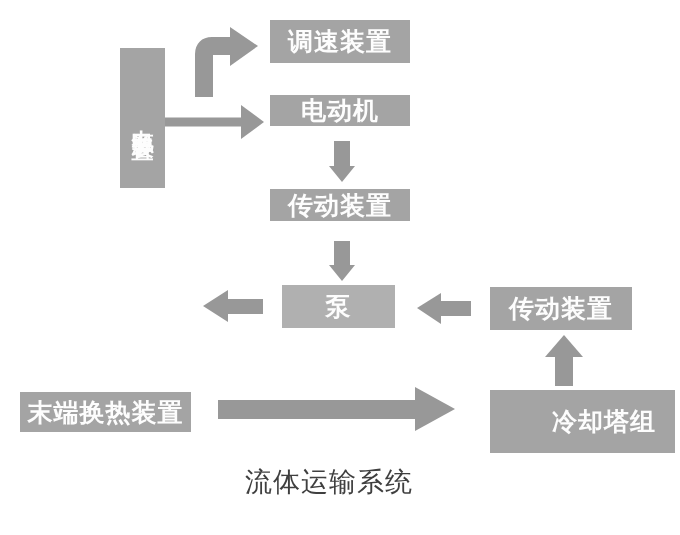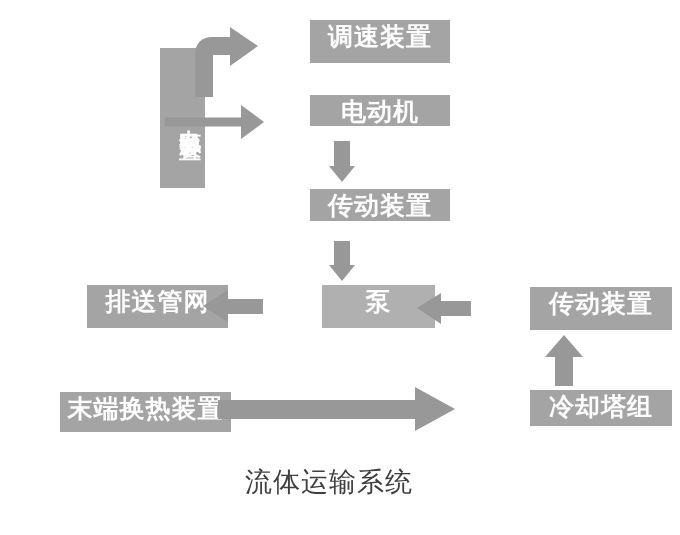--- a/index.html
+++ b/index.html
@@ -6,24 +6,23 @@
   .canvas {
     position:relative; width:680px; height:535px;
     background:var(--background,#ffffff);
     font-family:"Liberation Sans", sans-serif;
     overflow:hidden;
   }
   .box {
     position:absolute;
     background:var(--box-fill,#a4a4a4);
     color:var(--box-text,#ffffff);
-    display:flex; align-items:flex-start; justify-content:center;
+    display:flex; align-items:center; justify-content:center;
     font-weight:bold; font-size:25px; letter-spacing:1px;
     user-select:none;
-    margin-left:40px;
   }
   .box.pump { background:var(--pump-fill,#b0b0b0); }
   .box.vbox {
     writing-mode:vertical-rl; text-orientation:upright;
     font-size:22px; letter-spacing:3px;
   }
   .arrow { position:absolute; display:block; }
   .arrow .fill   { fill:var(--arrow-fill,#989898); }
   .arrow .stroke { stroke:var(--arrow-fill,#989898); fill:none; }
   .title {
@@ -52,33 +51,30 @@
   </div>
 
   <div class="box" style="left:270px; top:189px; width:140px; height:32px;">
     <span>传动装置</span>
   </div>
 
   <div class="box pump" style="left:282px; top:285px; width:113px; height:43px;">
     <span>泵</span>
   </div>
 
-  <div class="box" style="left:47px; top:285px; width:141px; height:43px;">
-    <span>排送管网</span>
-  </div>
 
   <div class="box" style="left:490px; top:287px; width:142px; height:43px;">
     <span>传动装置</span>
   </div>
 
   <div class="box" style="left:20px; top:392px; width:171px; height:40px;">
     <span>末端换热装置</span>
   </div>
 
-  <div class="box" style="left:490px; top:390px; width:142px; height:36px;">
+  <div class="box" style="left:490px; top:390px; width:142px; height:63px;padding-left:43px;">
     <span>冷却塔组</span>
   </div>
 
   <svg class="arrow" style="left:188px; top:24px;" width="75" height="80" viewBox="0 0 75 80">
     <path class="stroke" d="M16,73 L16,30 Q16,22 24,22 L42,22" stroke-width="18"></path>
     <polygon class="fill" points="42,3 70,22 42,42"></polygon>
   </svg>
 
   <svg class="arrow" style="left:165px; top:103px;" width="100" height="38" viewBox="0 0 100 38">
     <rect class="fill" x="0" y="14.5" width="78" height="9"></rect>

